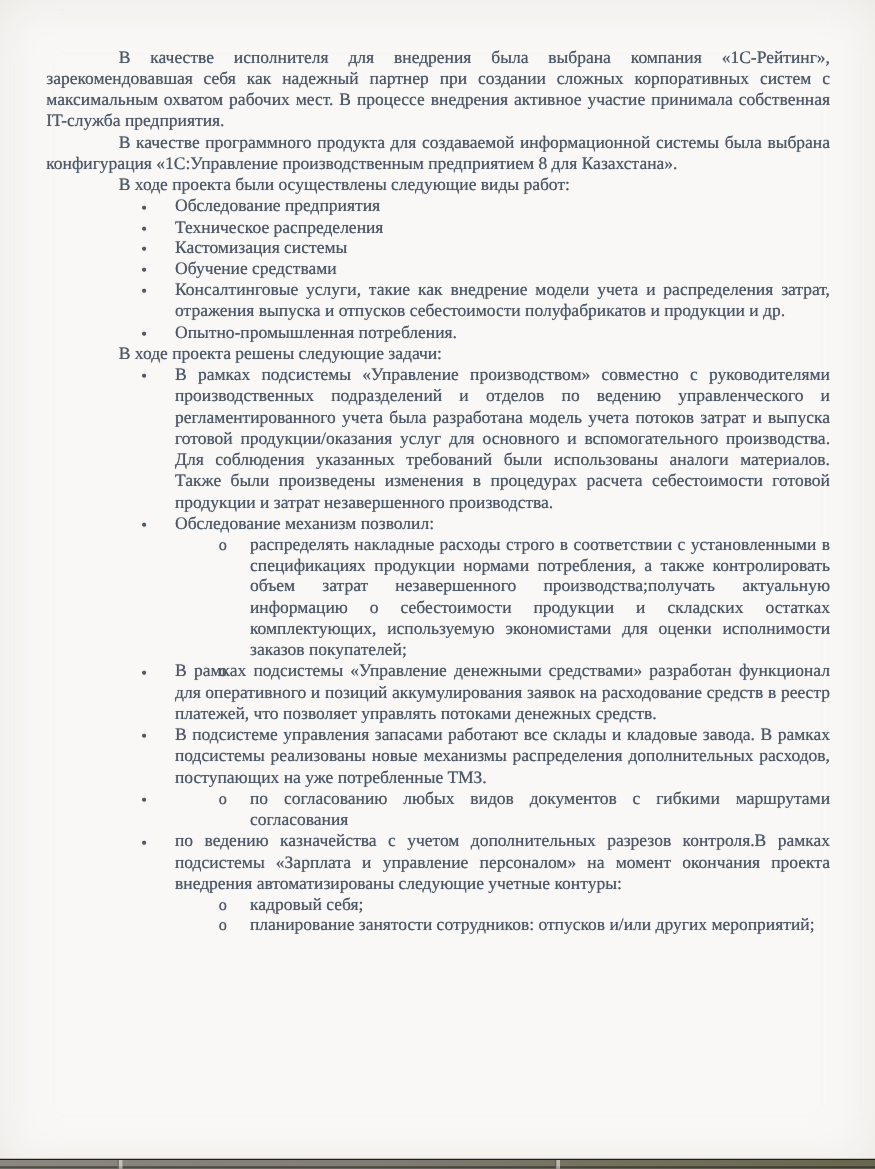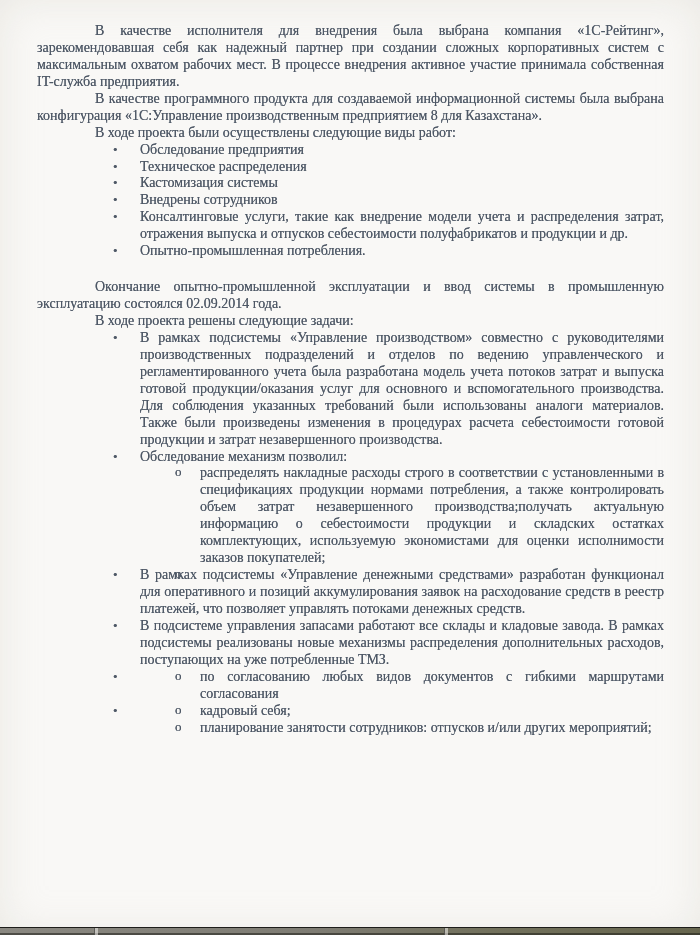--- a/index.html
+++ b/index.html
@@ -16,21 +16,21 @@
   }
   .page {
     position: absolute;
     inset: 0;
     background: #f9f8f6;
     box-shadow: inset 0 0 40px rgba(205, 202, 192, 0.35);
   }
   .content {
     position: absolute;
     left: 37px;
-    top: 23px;
+    top: 39px;
     width: 627px;
     color: #4e5866;
     font-size: 14px;
     line-height: 1.21;
     text-align: justify;
     text-shadow: 0 0 0.55px rgba(78, 88, 102, 0.85);
   }
   .para {
     margin: 0;
     text-indent: 58px;
@@ -93,43 +93,42 @@
   <div class="content">
 
     <p class="para">В качестве исполнителя для внедрения была выбрана компания «1С-Рейтинг», зарекомендовавшая себя как надежный партнер при создании сложных корпоративных систем с максимальным охватом рабочих мест. В процессе внедрения активное участие принимала собственная IT-служба предприятия.</p>
     <p class="para">В качестве программного продукта для создаваемой информационной системы была выбрана конфигурация «1С:Управление производственным предприятием 8 для Казахстана».</p>
     <p class="para">В ходе проекта были осуществлены следующие виды работ:</p>
 
     <ul>
       <li class="l1"><span class="marker">•</span><span>Обследование предприятия</span></li>
       <li class="l1"><span class="marker">•</span><span>Техническое распределения</span></li>
       <li class="l1"><span class="marker">•</span><span>Кастомизация системы</span></li>
-      <li class="l1"><span class="marker">•</span><span>Внедрены сотрудников</span></li>
+      <li class="l1"><span class="marker">•</span><span>Обучение средствами</span></li>
       <li class="l1"><span class="marker">•</span><span>Консалтинговые услуги, такие как внедрение модели учета и распределения затрат, отражения выпуска и отпусков себестоимости полуфабрикатов и продукции и др.</span></li>
       <li class="l1"><span class="marker">•</span><span>Опытно-промышленная потребления.</span></li>
     </ul>
 
-    <p class="para gap-before">Окончание опытно-промышленной эксплуатации и ввод системы в промышленную эксплуатацию состоялся 02.09.2014 года.</p>
     <p class="para">В ходе проекта решены следующие задачи:</p>
 
     <ul>
       <li class="l1"><span class="marker">•</span><span>В рамках подсистемы «Управление производством» совместно с руководителями производственных подразделений и отделов по ведению управленческого и регламентированного учета была разработана модель учета потоков затрат и выпуска готовой продукции/оказания услуг для основного и вспомогательного производства. Для соблюдения указанных требований были использованы аналоги материалов. Также были произведены изменения в процедурах расчета себестоимости готовой продукции и затрат незавершенного производства.</span></li>
 
       <li class="l1"><span class="marker">•</span><span>Обследование механизм позволил:</span></li>
       <li class="l2"><span class="marker">o</span><span>распределять накладные расходы строго в соответствии с установленными в спецификациях продукции нормами потребления, а также контролировать объем затрат незавершенного производства;получать актуальную информацию о себестоимости продукции и складских остатках комплектующих, используемую экономистами для оценки исполнимости заказов покупателей;</span></li>
       <li class="l2"><span class="marker">o</span></li>
 
       <li class="l1"><span class="marker">•</span><span>В рамках подсистемы «Управление денежными средствами» разработан функционал для оперативного и позиций аккумулирования заявок на расходование средств в реестр платежей, что позволяет управлять потоками денежных средств.</span></li>
 
       <li class="l1"><span class="marker">•</span><span>В подсистеме управления запасами работают все склады и кладовые завода. В рамках подсистемы реализованы новые механизмы распределения дополнительных расходов, поступающих на уже потребленные ТМЗ.</span></li>
 
       <li class="l1"><span class="marker">•</span></li>
       <li class="l2"><span class="marker">o</span><span>по согласованию любых видов документов с гибкими маршрутами согласования</span></li>
 
-      <li class="l1"><span class="marker">•</span></li>
+      <li class="l1"><span class="marker">•</span><span>по ведению казначейства с учетом дополнительных разрезов контроля.В рамках подсистемы «Зарплата и управление персоналом» на момент окончания проекта внедрения автоматизированы следующие учетные контуры:</span></li>
       <li class="l2"><span class="marker">o</span><span>кадровый себя;</span></li>
       <li class="l2"><span class="marker">o</span><span>планирование занятости сотрудников: отпусков и/или других мероприятий;</span></li>
     </ul>
 
   </div>
 
   <div class="bottom-strip">
     <div class="strip-divider d1"></div>
     <div class="strip-divider d2"></div>
   </div>

